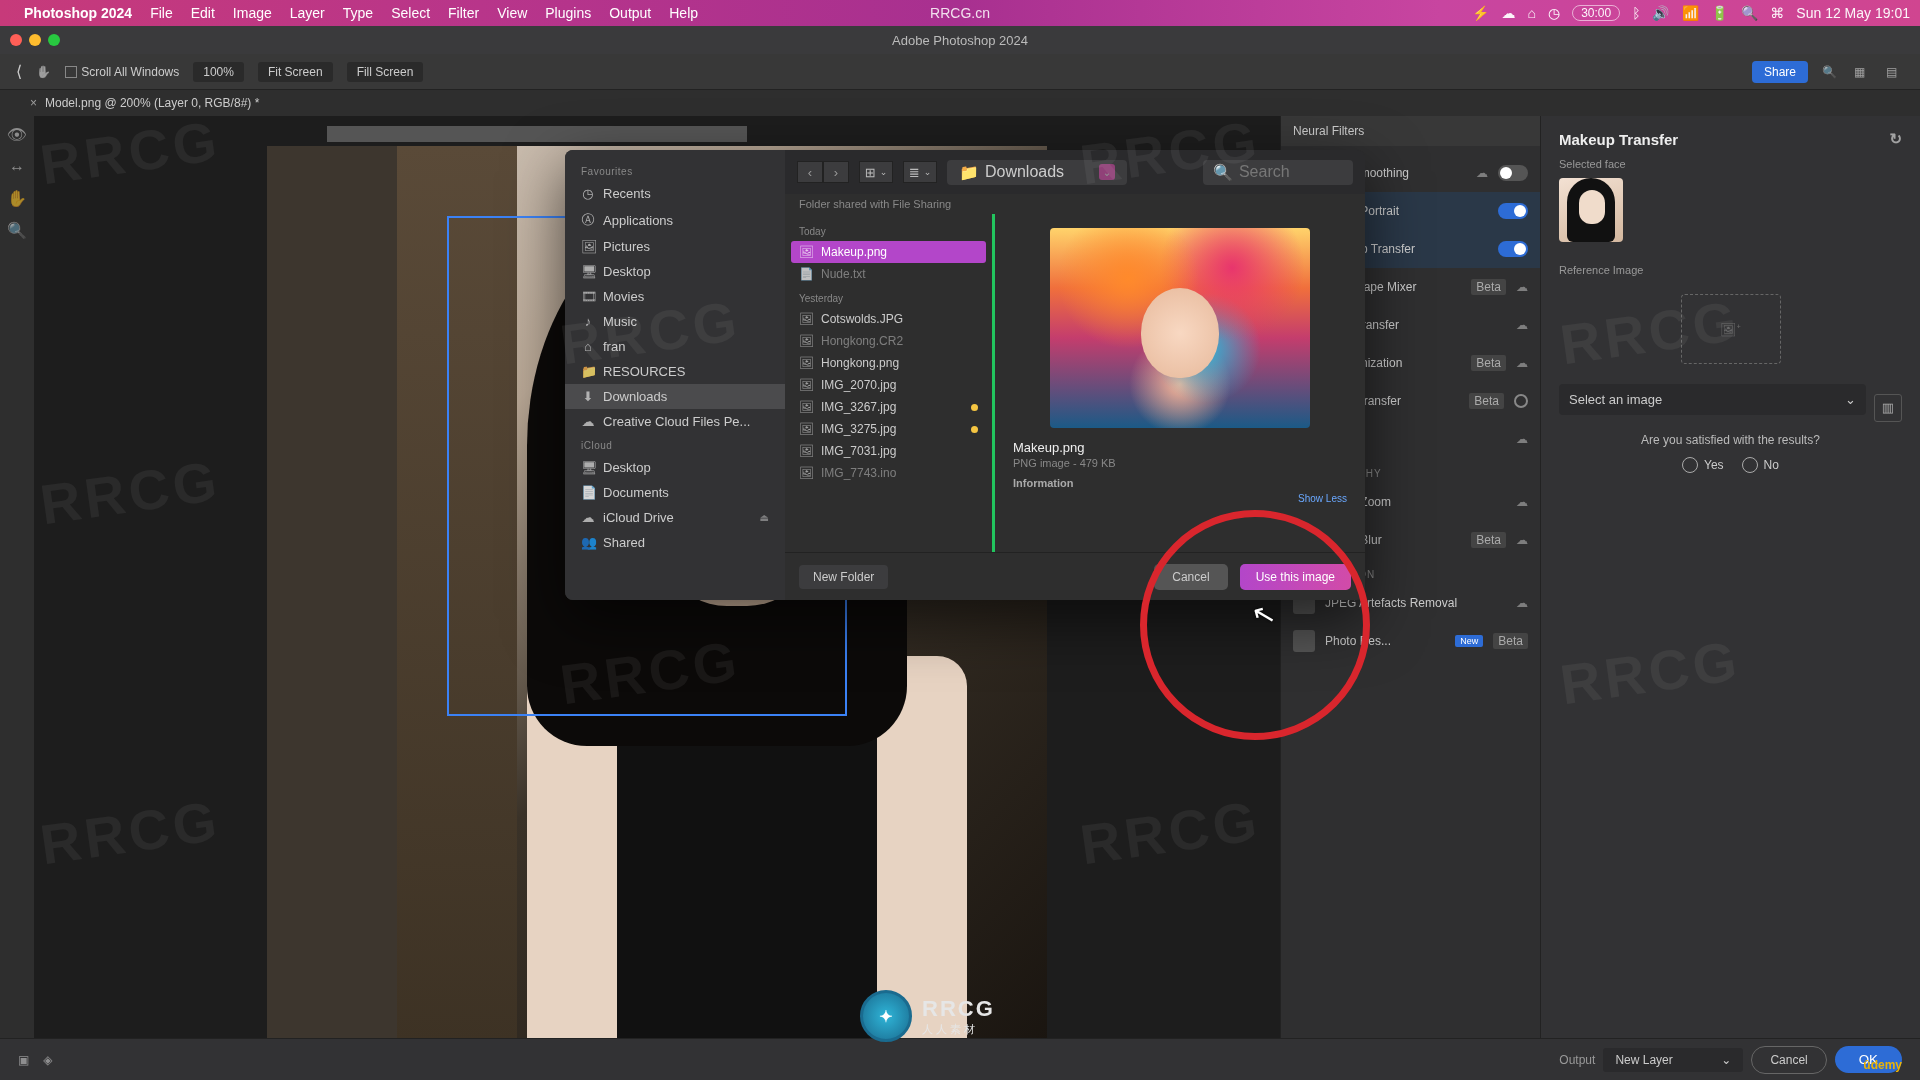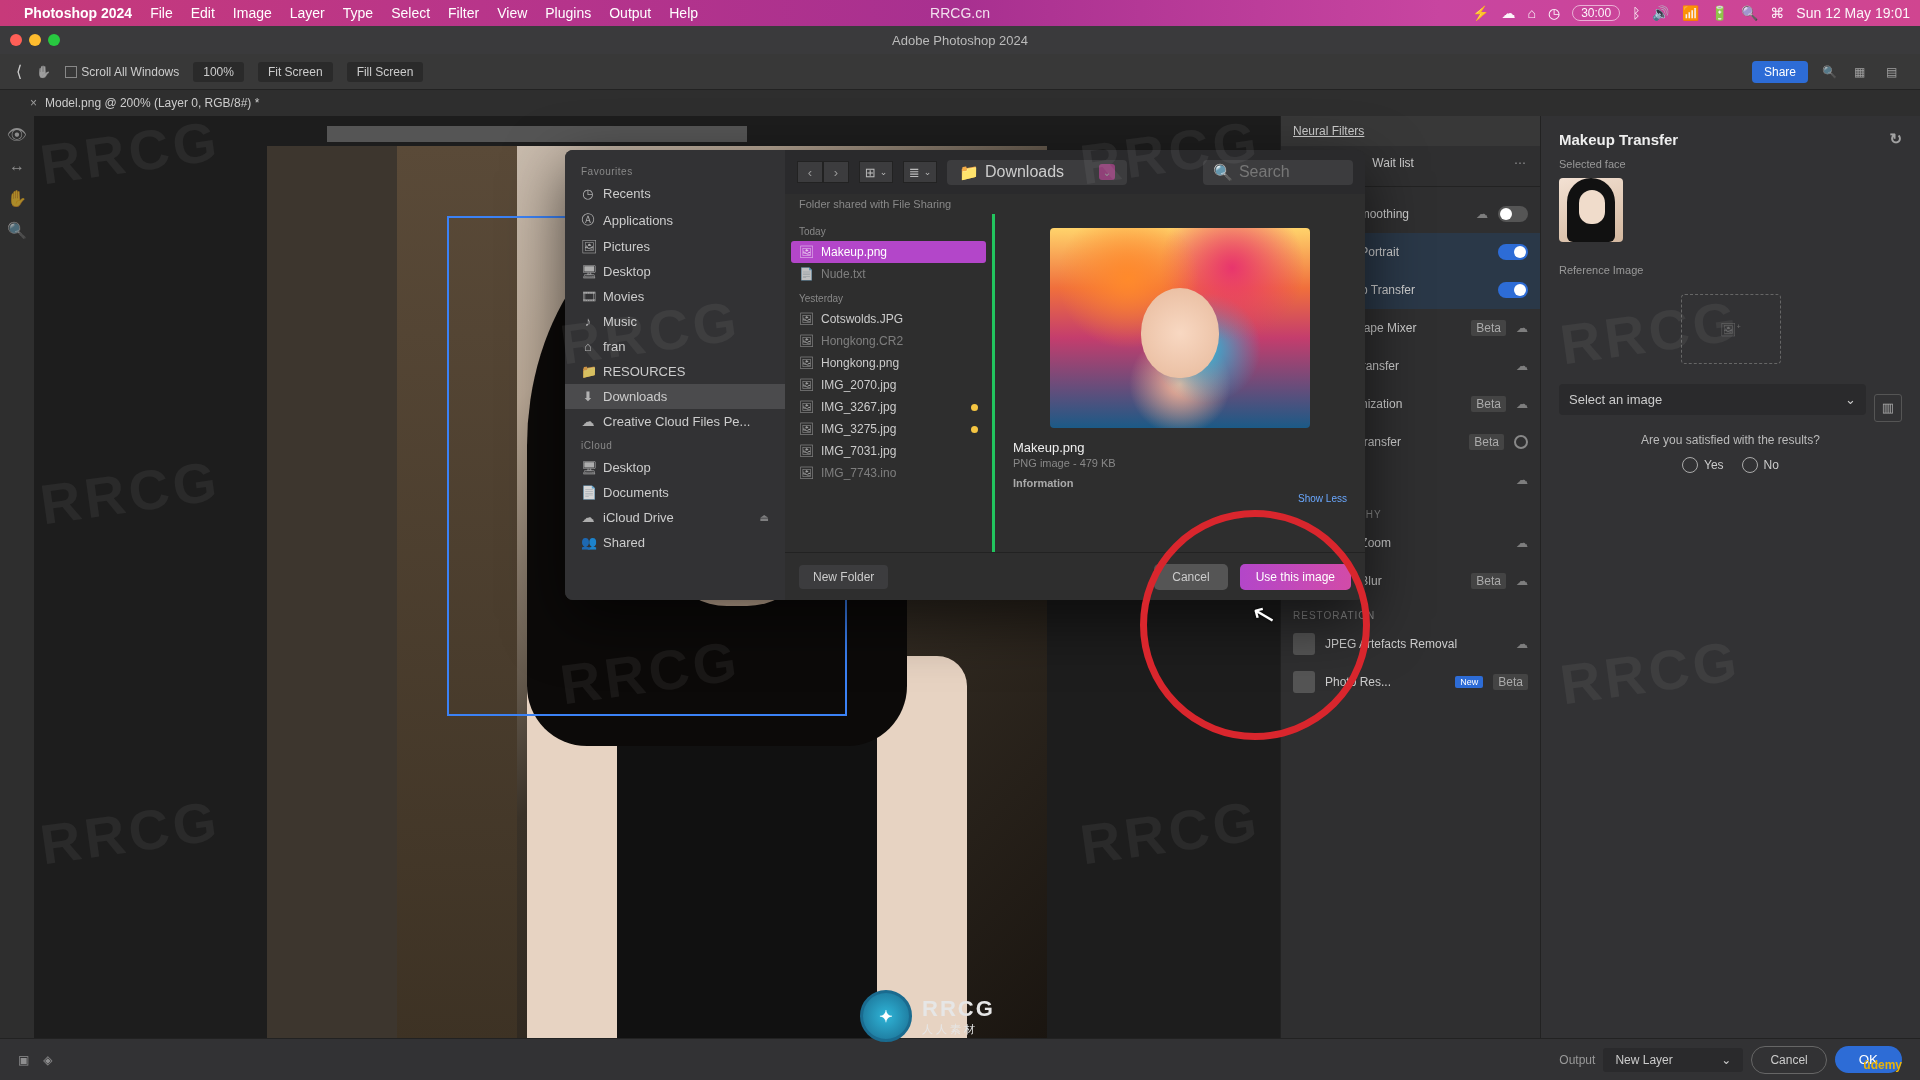--- a/index.html
+++ b/index.html
@@ -47,21 +47,21 @@
 .portrait .subject { position:absolute; left:200px; top:60px; width:500px; height:840px; }
 .subject .hair { position:absolute; left:60px; top:0; width:380px; height:540px; background:#0c0a09; border-radius:180px 180px 60px 60px / 240px 240px 60px 60px; }
 .subject .face { position:absolute; left:170px; top:100px; width:200px; height:300px; background:linear-gradient(160deg,#f3e1d3,#e5cdb9 60%,#d4b89f); border-radius:100px 100px 90px 90px / 140px 140px 120px 120px; }
 .subject .neck { position:absolute; left:220px; top:370px; width:110px; height:110px; background:#e7d0bd; }
 .subject .body { position:absolute; left:60px; top:450px; width:440px; height:420px; background:#e7d3c2; border-radius:30px 30px 0 0; }
 .subject .tank { position:absolute; left:150px; top:470px; width:260px; height:400px; background:#111; border-radius:10px 10px 0 0; clip-path:polygon(15% 0,85% 0,100% 15%,100% 100%,0 100%,0 15%); }
 .portrait .selection { position:absolute; left:180px; top:70px; width:400px; height:500px; border:2px solid #3b82f6; }
 
 
 .neural-panel { width:260px; background:#2f2f30; border-left:1px solid #222; display:flex; flex-direction:column; }
-.neural-panel .hdr { height:30px; padding:0 12px; font-size:12px; display:flex; align-items:center; background:#383838;text-decoration:underline; }
+.neural-panel .hdr { height:30px; padding:0 12px; font-size:12px; display:flex; align-items:center; background:#383838; }
 .neural-panel .tabs { display:flex; gap:16px; padding:10px 14px; font-size:12px; border-bottom:1px solid #222; }
 .neural-panel .tabs .active { background:#3e3e40; padding:3px 8px; border-radius:3px; }
 .neural-panel .filters { flex:1; overflow:auto; padding:8px 0; }
 .filter-row { display:flex; align-items:center; padding:8px 12px; font-size:12px; gap:10px; }
 .filter-row .thumb { width:22px; height:22px; background:#555; border-radius:3px; }
 .filter-row .name { flex:1; color:#ccc; }
 .filter-row .tag-beta { background:#444; font-size:12px; padding:1px 5px; border-radius:2px; color:#aaa; }
 .filter-row .tag-new { background:#2d6cd6; font-size:9px; padding:1px 5px; border-radius:2px; color:#fff; }
 .filter-row .cloud { opacity:.5; font-size:12px; }
 .filter-row.on { background:#2a3848; }
@@ -248,25 +248,20 @@
     </div>
     <div class="statusline">
       <span>200%</span>
       <span>768 px x 1152 px (72 ppi)</span>
       <span>›</span>
     </div>
   </div>
 
   <div class="neural-panel">
     <div class="hdr">Neural Filters</div>
-    <div class="tabs">
-      <span class="active">All filters</span>
-      <span>Wait list</span>
-      <span style="margin-left:auto;opacity:.6">⋯</span>
-    </div>
     <div class="filters">
       <div class="filter-row">
         <span class="thumb"></span>
         <span class="name">Skin Smoothing</span>
         <span class="cloud">☁</span>
         <span class="toggle"></span>
       </div>
       <div class="filter-row on">
         <span class="thumb"></span>
         <span class="name">Smart Portrait</span>

